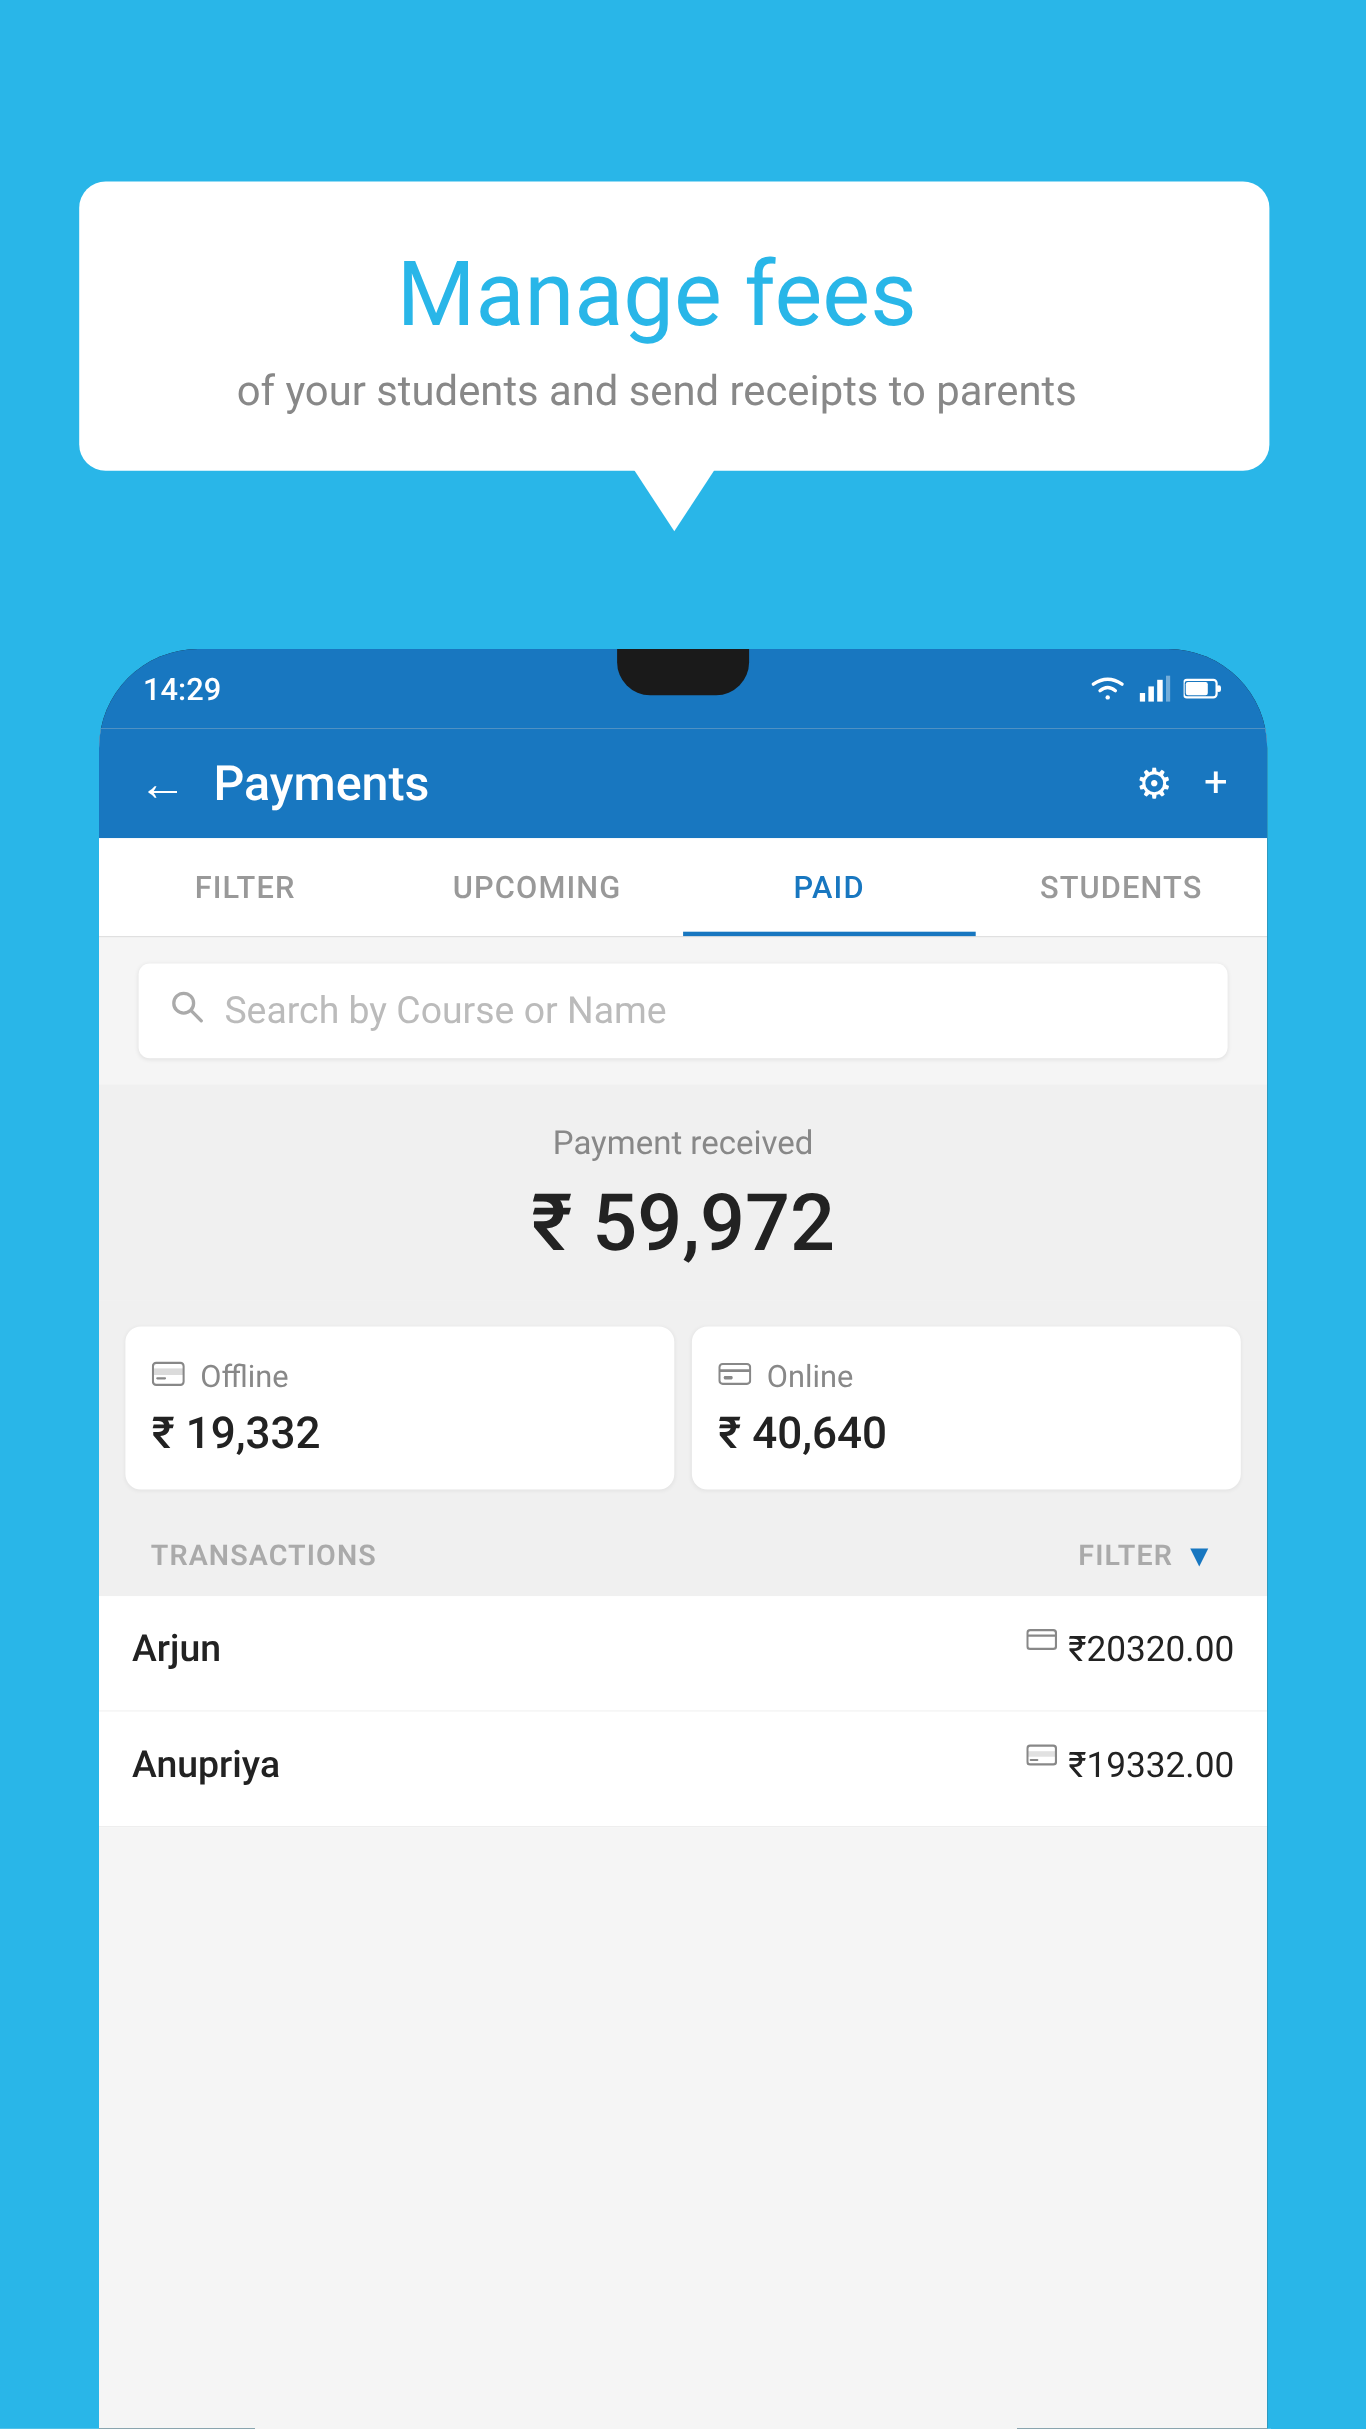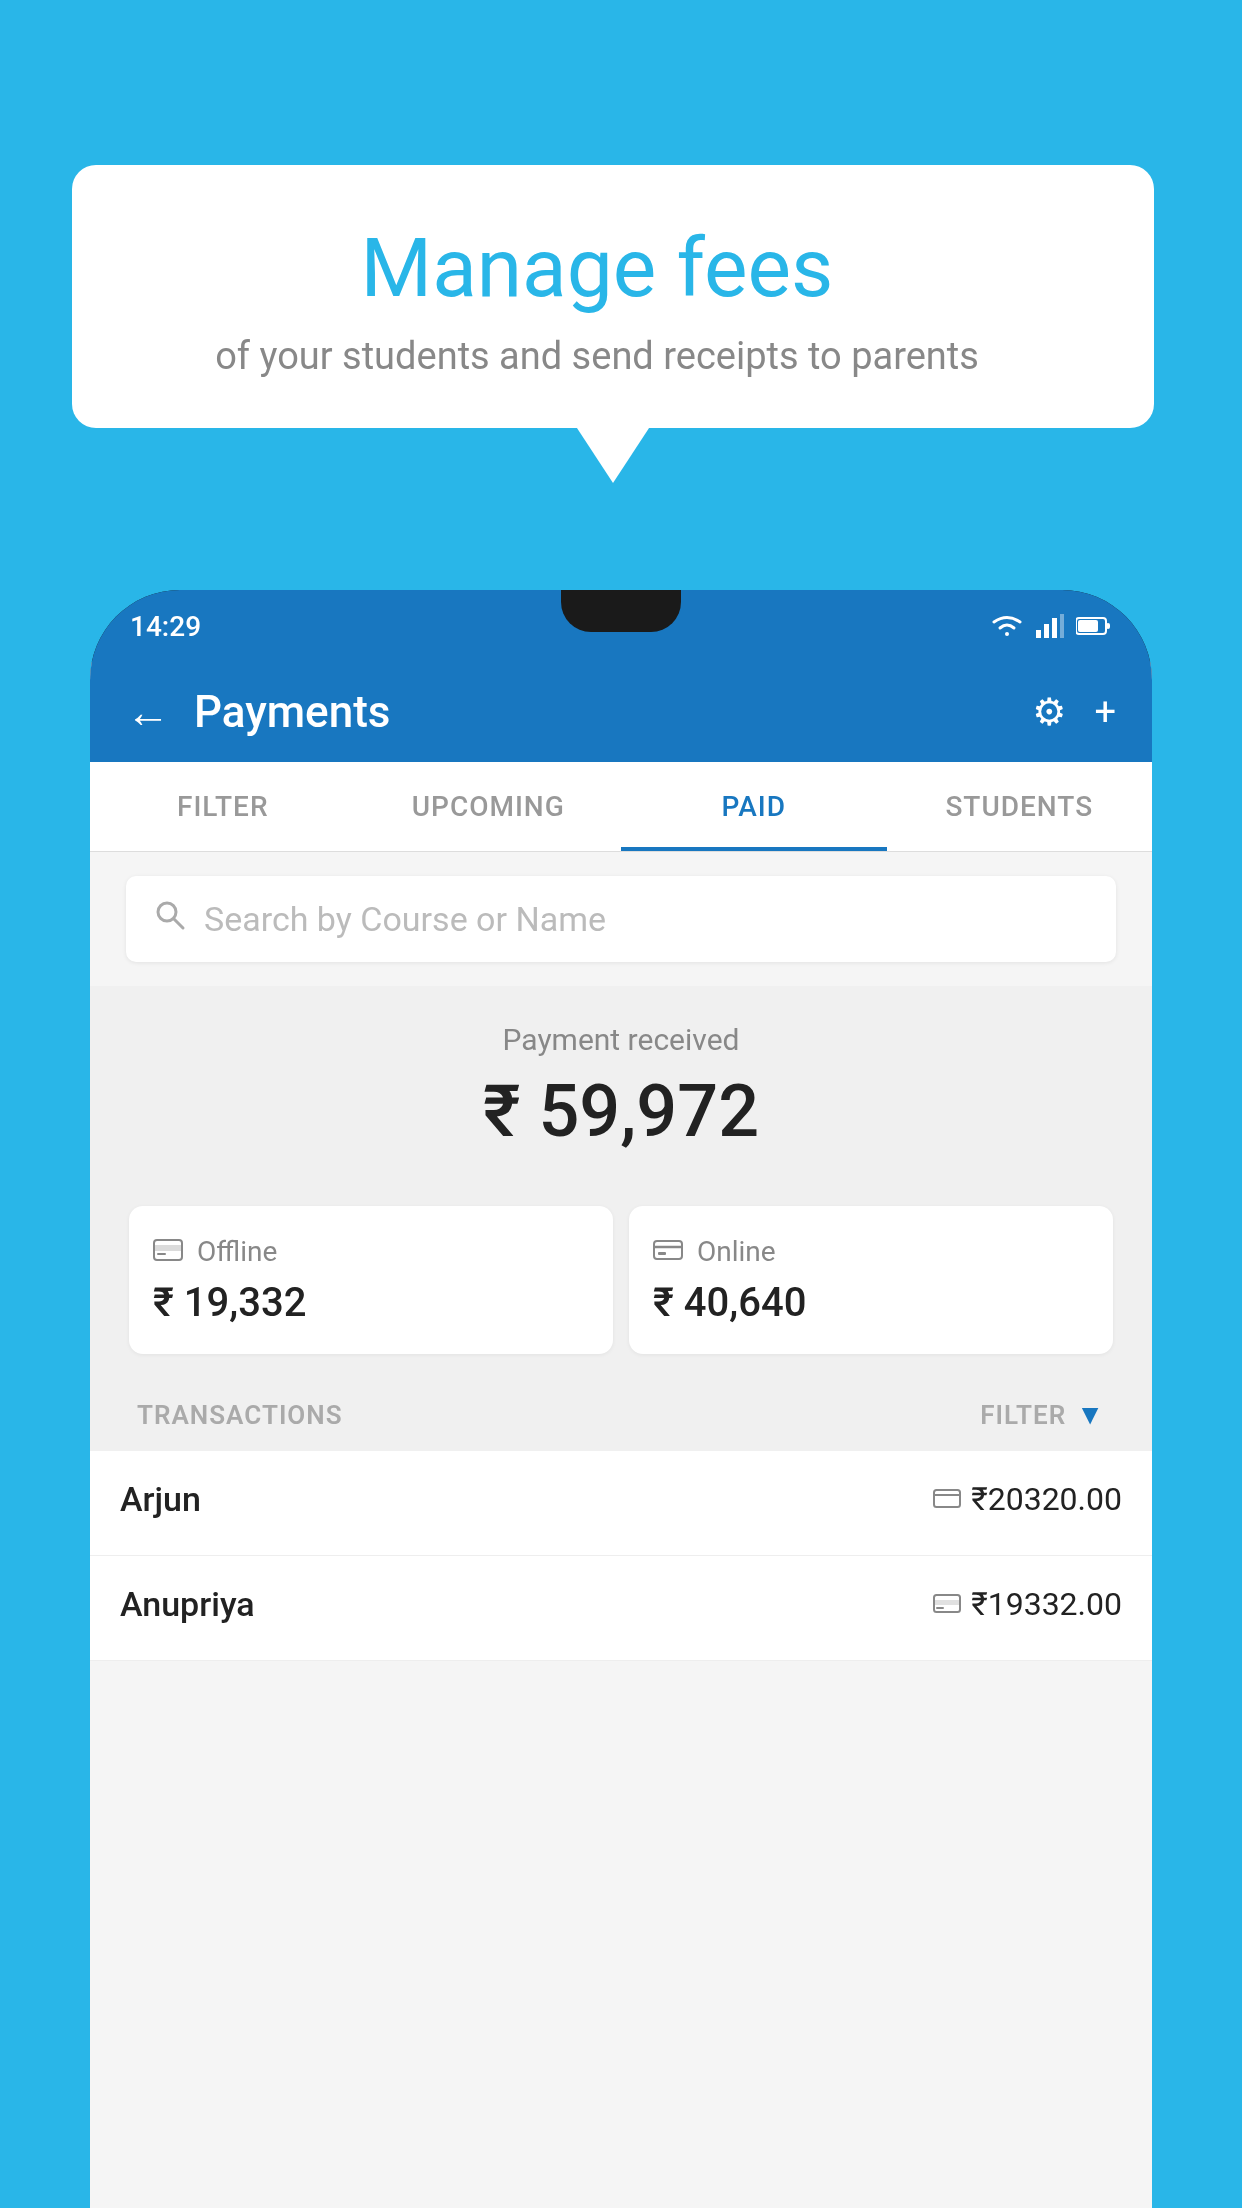--- a/index.html
+++ b/index.html
@@ -193,21 +193,21 @@
     .payment-amount {
       color: #222;
       font-size: 72px;
       font-weight: 500;
     }
 
     
     .cards-row {
       display: flex;
       gap: 16px;
-      padding: 24px 39px;
+      padding: 24px 24px;
       background: #f0f0f0;
     }
     .payment-card {
       flex: 1;
       background: white;
       border-radius: 14px;
       padding: 28px 24px;
       display: flex;
       flex-direction: column;
       gap: 10px;
@@ -271,21 +271,21 @@
       align-items: center;
       margin-bottom: 8px;
     }
     .transaction-name {
       color: #222;
       font-size: 34px;
       font-weight: 500;
     }
     .transaction-amount {
       display: flex;
-      align-items: center;
+      align-items: flex-start;
       gap: 10px;
       color: #222;
       font-size: 32px;
     }
     .transaction-sub {
       display: flex;
       justify-content: space-between;
       align-items: center;
     }
     .transaction-course {

